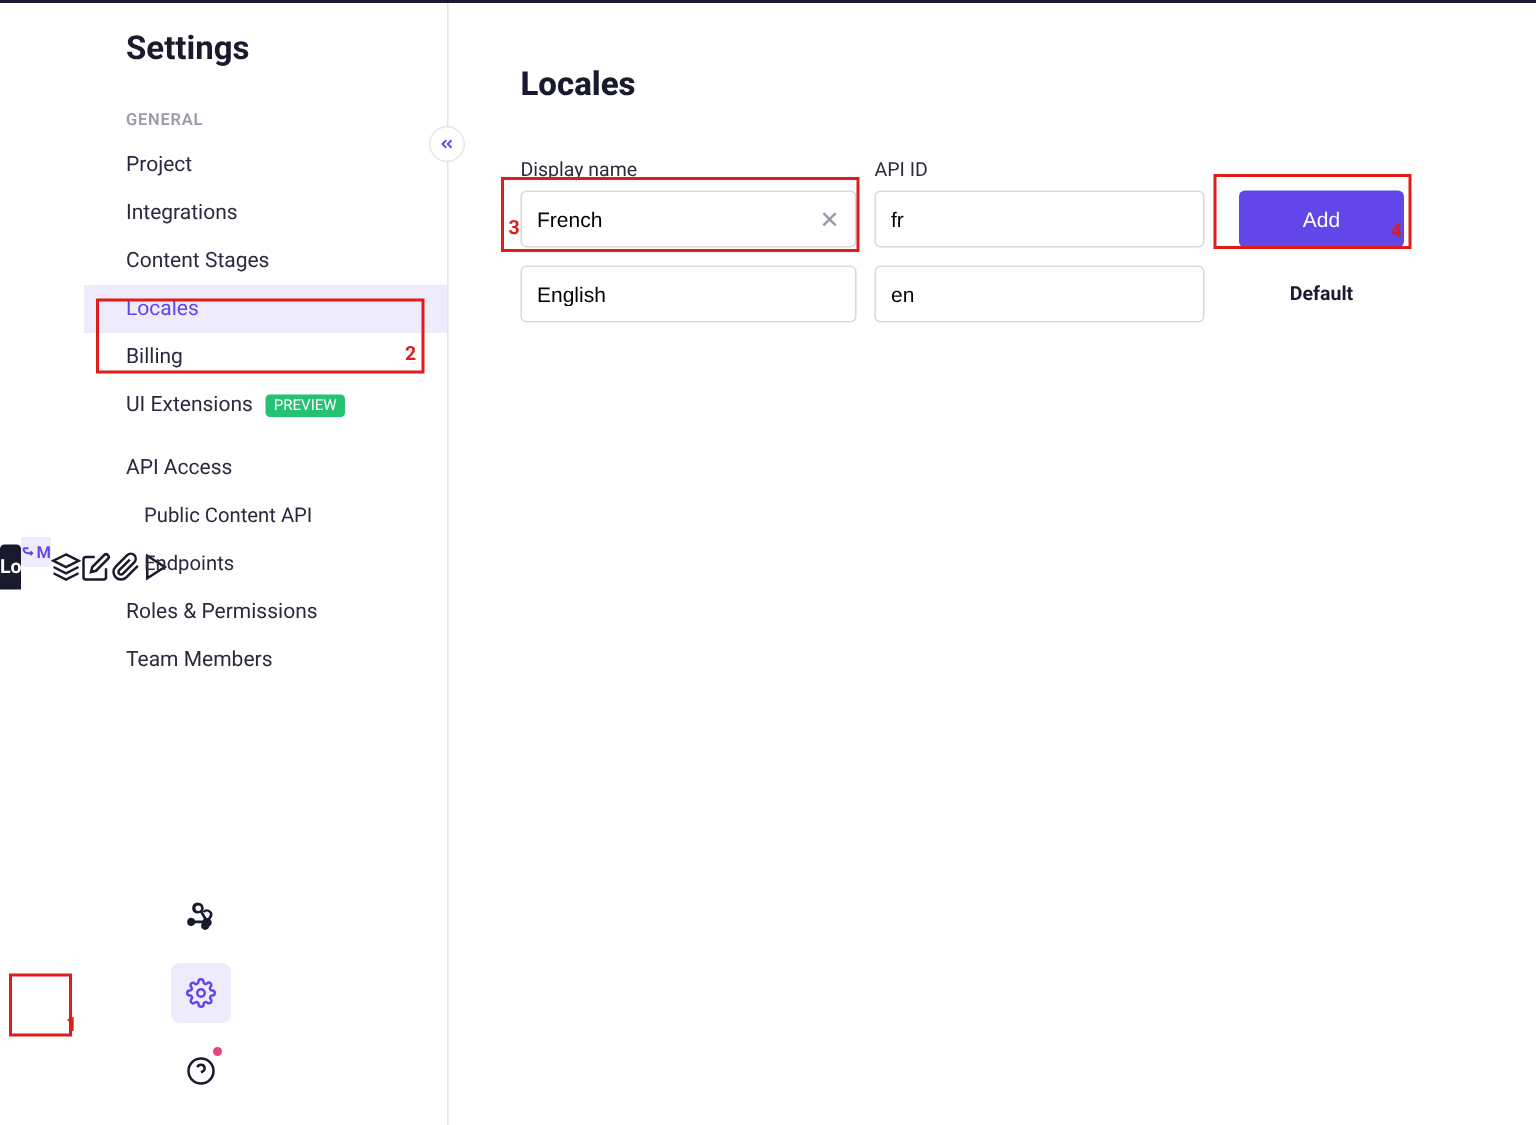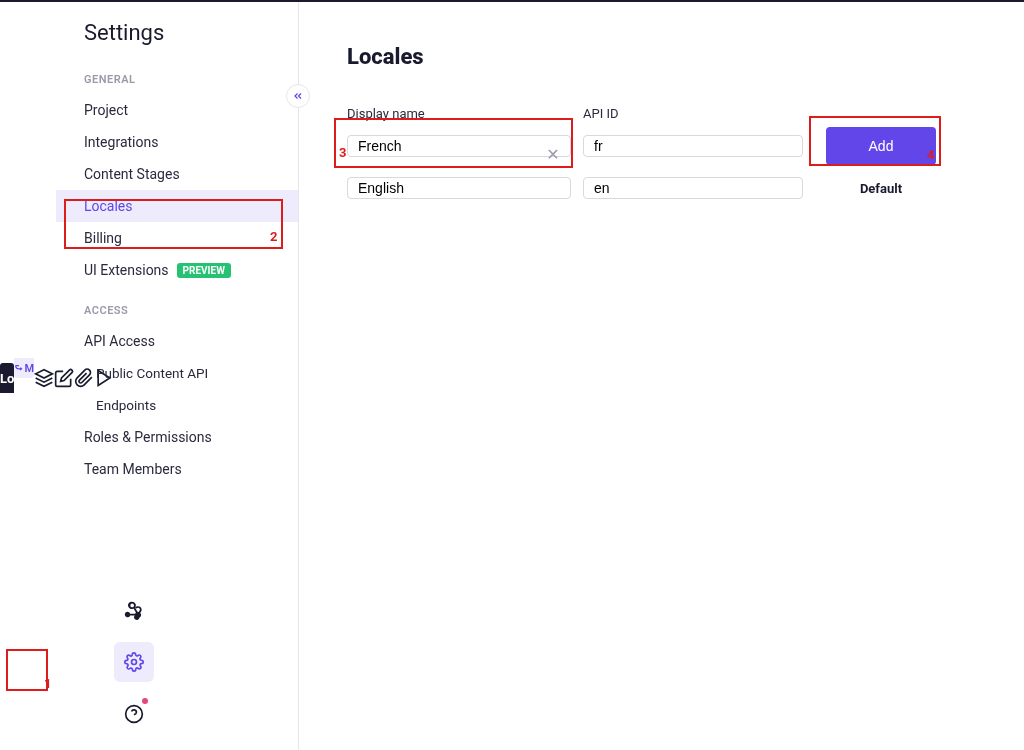--- a/index.html
+++ b/index.html
@@ -8,40 +8,40 @@
     
     .iconbar { width: 56px; background: #fff; display: flex; flex-direction: row; align-items: center; padding-top: 4px; position: relative; }
     .iconbar .logo { width: 28px; height: 28px; margin: 6px 0 18px; }
     .iconbar .workspace-badge { width: 28px; height: 30px; background: #1a1a2e; color: #fff; font-size: 13px; font-weight: 700; display: flex; align-items: center; justify-content: center; border-radius: 3px 3px 0 0; }
     .iconbar .workspace-sub { width: 28px; height: 20px; background: #edebfc; color: #6246ea; font-size: 11px; font-weight: 600; display: flex; align-items: center; justify-content: center; border-radius: 0 0 3px 3px; margin-bottom: 20px; }
     .iconbar .icon { width: 40px; height: 40px; display: flex; align-items: center; justify-content: center; margin: 6px 0; color: #1a1a2e; border-radius: 6px; cursor: pointer; }
     .iconbar .icon.active { background: #edebfc; color: #6246ea; }
     .iconbar .bottom { margin-top: auto; margin-bottom: 10px; display: flex; flex-direction: column; align-items: center; }
     
     .settings-sidebar { width: 243px; border-right: 1px solid #e6e6e6; padding: 18px 0 0 0; position: relative; }
-    .settings-sidebar h1 { font-size: 22px; font-weight: 400; padding: 0 28px 20px; }
+    .settings-sidebar h1 { font-size: 22px; font-weight: 700; padding: 0 28px 20px; }
     .collapse-btn { position: absolute; right: -12px; top: 82px; width: 24px; height: 24px; background: #fff; border: 1px solid #e6e6e6; border-radius: 50%; display: flex; align-items: center; justify-content: center; color: #708; cursor: pointer; }
     .section-label { font-size: 11px; font-weight: 600; letter-spacing: 0.5px; color: #9a9aab; padding: 8px 28px; }
     .nav-item { padding: 8px 28px; font-size: 14px; color: #2a2a3e; cursor: pointer; display: flex; align-items: center; }
     .nav-item.sub { padding-left: 40px; font-size: 13.5px; }
     .nav-item.active { background: #edebfc; color: #6246ea; }
-    .nav-item .badge { background: #25c273; color: #fff; font-size: 10px; font-weight: 700; padding: 2px 6px; border-radius: 3px; margin-left: 8px; }
+    .nav-item .badge { background: #25c273; color: #fff; font-size: 10px; font-weight: 400; padding: 2px 6px; border-radius: 3px; margin-left: 8px; }
     
     .main { flex: 1; padding: 42px 0 0 48px; }
     .main h2 { font-size: 22px; font-weight: 800; margin-bottom: 36px; }
     .locale-table { display: flex; flex-direction: column; }
     .locale-header, .locale-row { display: flex; align-items: center; }
     .col-name { width: 224px; margin-right: 12px; }
     .col-api { width: 220px; margin-right: 18px; }
     .col-action { width: 120px; display: flex; align-items: flex-start; justify-content: center; }
     .locale-header { margin-bottom: 6px; }
     .locale-header .label { font-size: 13px; color: #2a2a3e; }
     .locale-row { margin-bottom: 12px; }
     .input-wrap { position: relative; }
-    .input-wrap input { width: 100%; height: 22px; border: 1px solid #d8d8e0; border-radius: 4px; padding: 0 10px; font-size: 14px; background: #fff; }
+    .input-wrap input { width: 100%; height: 38px; border: 1px solid #d8d8e0; border-radius: 4px; padding: 0 10px; font-size: 14px; background: #fff; }
     .clear-btn { position: absolute; right: 8px; top: 9px; width: 20px; height: 20px; color: #9a9aab; cursor: pointer; display: flex; align-items: center; justify-content: center; font-size: 16px; }
     .btn-add { background: #6246ea; color: #fff; border: none; width: 110px; height: 38px; border-radius: 4px; font-size: 14px; font-weight: 500; cursor: pointer; }
     .default-label { font-size: 13px; font-weight: 700; color: #1a1a2e; }
     
     .hl { position: absolute; border: 2.5px solid #dd1c1c; pointer-events: none; }
     .hl-num { position: absolute; color: #dd1c1c; font-size: 13px; font-weight: 700; }
   </style>
 </head>
 <body>
 
@@ -118,21 +118,20 @@
     <div class="nav-item">Project</div>
     <div class="nav-item">Integrations</div>
     <div class="nav-item">Content Stages</div>
     <div class="nav-item active">Locales</div>
     <div class="nav-item">Billing</div>
     <div class="nav-item">
         <span>UI Extensions</span>
         <span class="badge">PREVIEW</span>
       </div>
     <div style="height:10px"></div>
-    <div class="section-label">ACCESS</div>
     <div class="nav-item">API Access</div>
     <div class="nav-item sub">Public Content API</div>
     <div class="nav-item sub">Endpoints</div>
     <div class="nav-item">Roles &amp; Permissions</div>
     <div class="nav-item">Team Members</div>
   </div>
 
   <div class="main">
     <h2>Locales</h2>
     <div class="locale-table">

